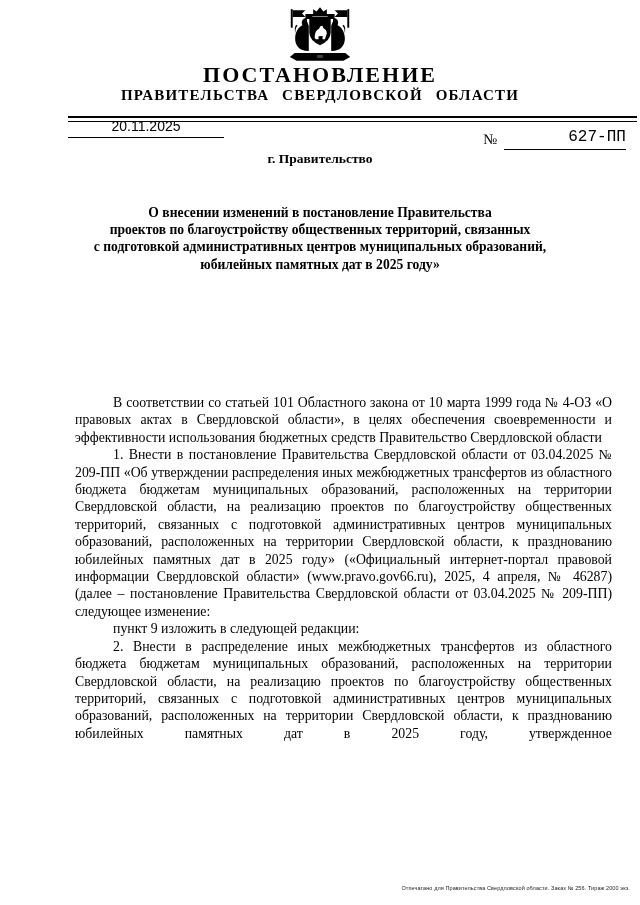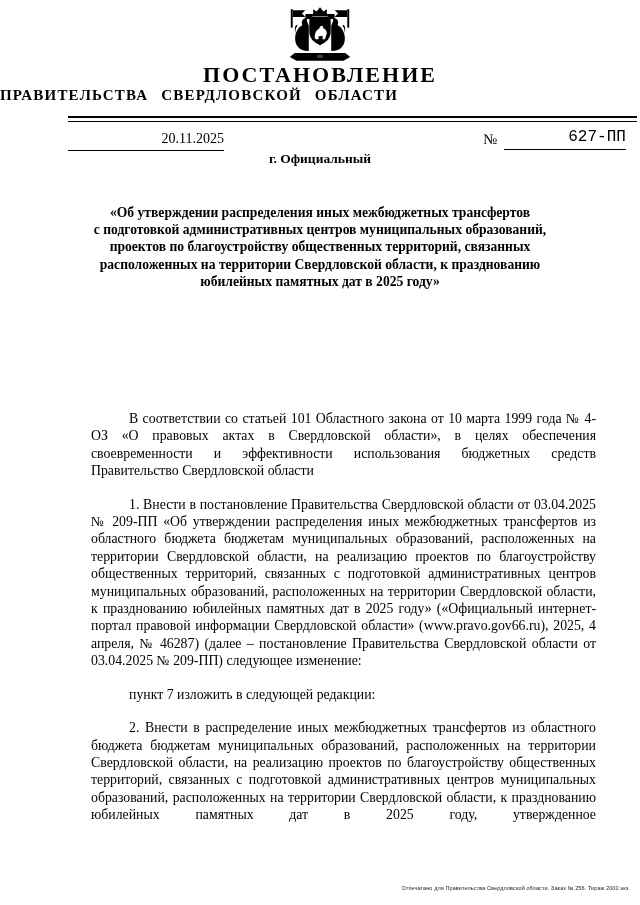--- a/index.html
+++ b/index.html
@@ -28,44 +28,44 @@
     left: 0; right: 0;
     text-align: center;
     font-size: 22px;
     font-weight: bold;
     letter-spacing: 2px;
   }
   .authority {
     position: absolute;
     top: 87px;
     left: 0; right: 0;
-    text-align: left;
+    text-align: center;
     font-size: 15px;
     font-weight: bold;
     letter-spacing: 1.2px;
     word-spacing: 8px;
   }
   .rule-double {
     position: absolute;
     top: 116px;
     left: 68px;
     width: 569px;
     height: 3px;
     border-top: 2.5px solid #000;
     border-bottom: 1.2px solid #000;
   }
 
   
   .date-field {
     position: absolute;
-    top: 131px;
+    top: 118px;
     left: 68px;
     width: 156px;
-    text-align: right;
-    font-family: Liberation Serif, serif;
+    text-align: center;
+    font-family: Liberation Sans, sans-serif;
     font-size: 14px;
     padding-bottom: 3px;
     border-bottom: 1.5px solid #000;
   }
   .number-field {
     position: absolute;
     top: 128px;
     left: 483px;
     display: flex;
     align-items: flex-end;
@@ -108,21 +108,21 @@
   .body-block {
     position: absolute;
     top: 394px;
     left: 75px;
     width: 537px;
     font-size: 13.8px;
     line-height: 17.4px;
     text-align: justify;
   }
   .body-block p {
-    margin: 16px;
+    margin: 0;
     text-indent: 38px;
   }
   .resolves {
     font-weight: bold;
     text-indent: 0 !important;
   }
   .justify-last {
     text-align-last: justify;
   }
 
@@ -179,32 +179,31 @@
   <div class="doc-type">ПОСТАНОВЛЕНИЕ</div>
   <div class="authority">ПРАВИТЕЛЬСТВА СВЕРДЛОВСКОЙ ОБЛАСТИ</div>
 
   <div class="rule-double"></div>
 
   <div class="date-field">20.11.2025</div>
   <div class="number-field">
     <span class="number-sign">№</span>
     <span class="number-value">627-ПП</span>
   </div>
-  <div class="city">г. Официальный</div>
+  <div class="city">г. Правительство</div>
 
   <div class="title-block">
-    <div>«Об утверждении распределения иных межбюджетных трансфертов</div>
+    <div>О внесении изменений в постановление Правительства</div>
+    <div>проектов по благоустройству общественных территорий, связанных</div>
     <div>с подготовкой административных центров муниципальных образований,</div>
-    <div>проектов по благоустройству общественных территорий, связанных</div>
-    <div>расположенных на территории Свердловской области, к празднованию</div>
     <div>юбилейных памятных дат в 2025 году»</div>
   </div>
 
   <div class="body-block">
     <p>В соответствии со статьей 101 Областного закона от 10 марта 1999 года № 4-ОЗ «О правовых актах в Свердловской области», в целях обеспечения своевременности и эффективности использования бюджетных средств Правительство Свердловской области</p>
     <p>1. Внести в постановление Правительства Свердловской области от 03.04.2025 № 209-ПП «Об утверждении распределения иных межбюджетных трансфертов из областного бюджета бюджетам муниципальных образований, расположенных на территории Свердловской области, на реализацию проектов по благоустройству общественных территорий, связанных с подготовкой административных центров муниципальных образований, расположенных на территории Свердловской области, к празднованию юбилейных памятных дат в 2025 году» («Официальный интернет-портал правовой информации Свердловской области» (www.pravo.gov66.ru), 2025, 4 апреля, № 46287) (далее – постановление Правительства Свердловской области от 03.04.2025 № 209-ПП) следующее изменение:</p>
-    <p>пункт 7 изложить в следующей редакции:</p>
+    <p>пункт 9 изложить в следующей редакции:</p>
     <p class="justify-last">2. Внести в распределение иных межбюджетных трансфертов из областного бюджета бюджетам муниципальных образований, расположенных на территории Свердловской области, на реализацию проектов по благоустройству общественных территорий, связанных с подготовкой административных центров муниципальных образований, расположенных на территории Свердловской области, к празднованию юбилейных памятных дат в 2025 году, утвержденное</p>
   </div>
 
   <div class="print-footer">Отпечатано для Правительства Свердловской области. Заказ № 256. Тираж 2000 экз.</div>
 
 </div>
 
 </body></html>

